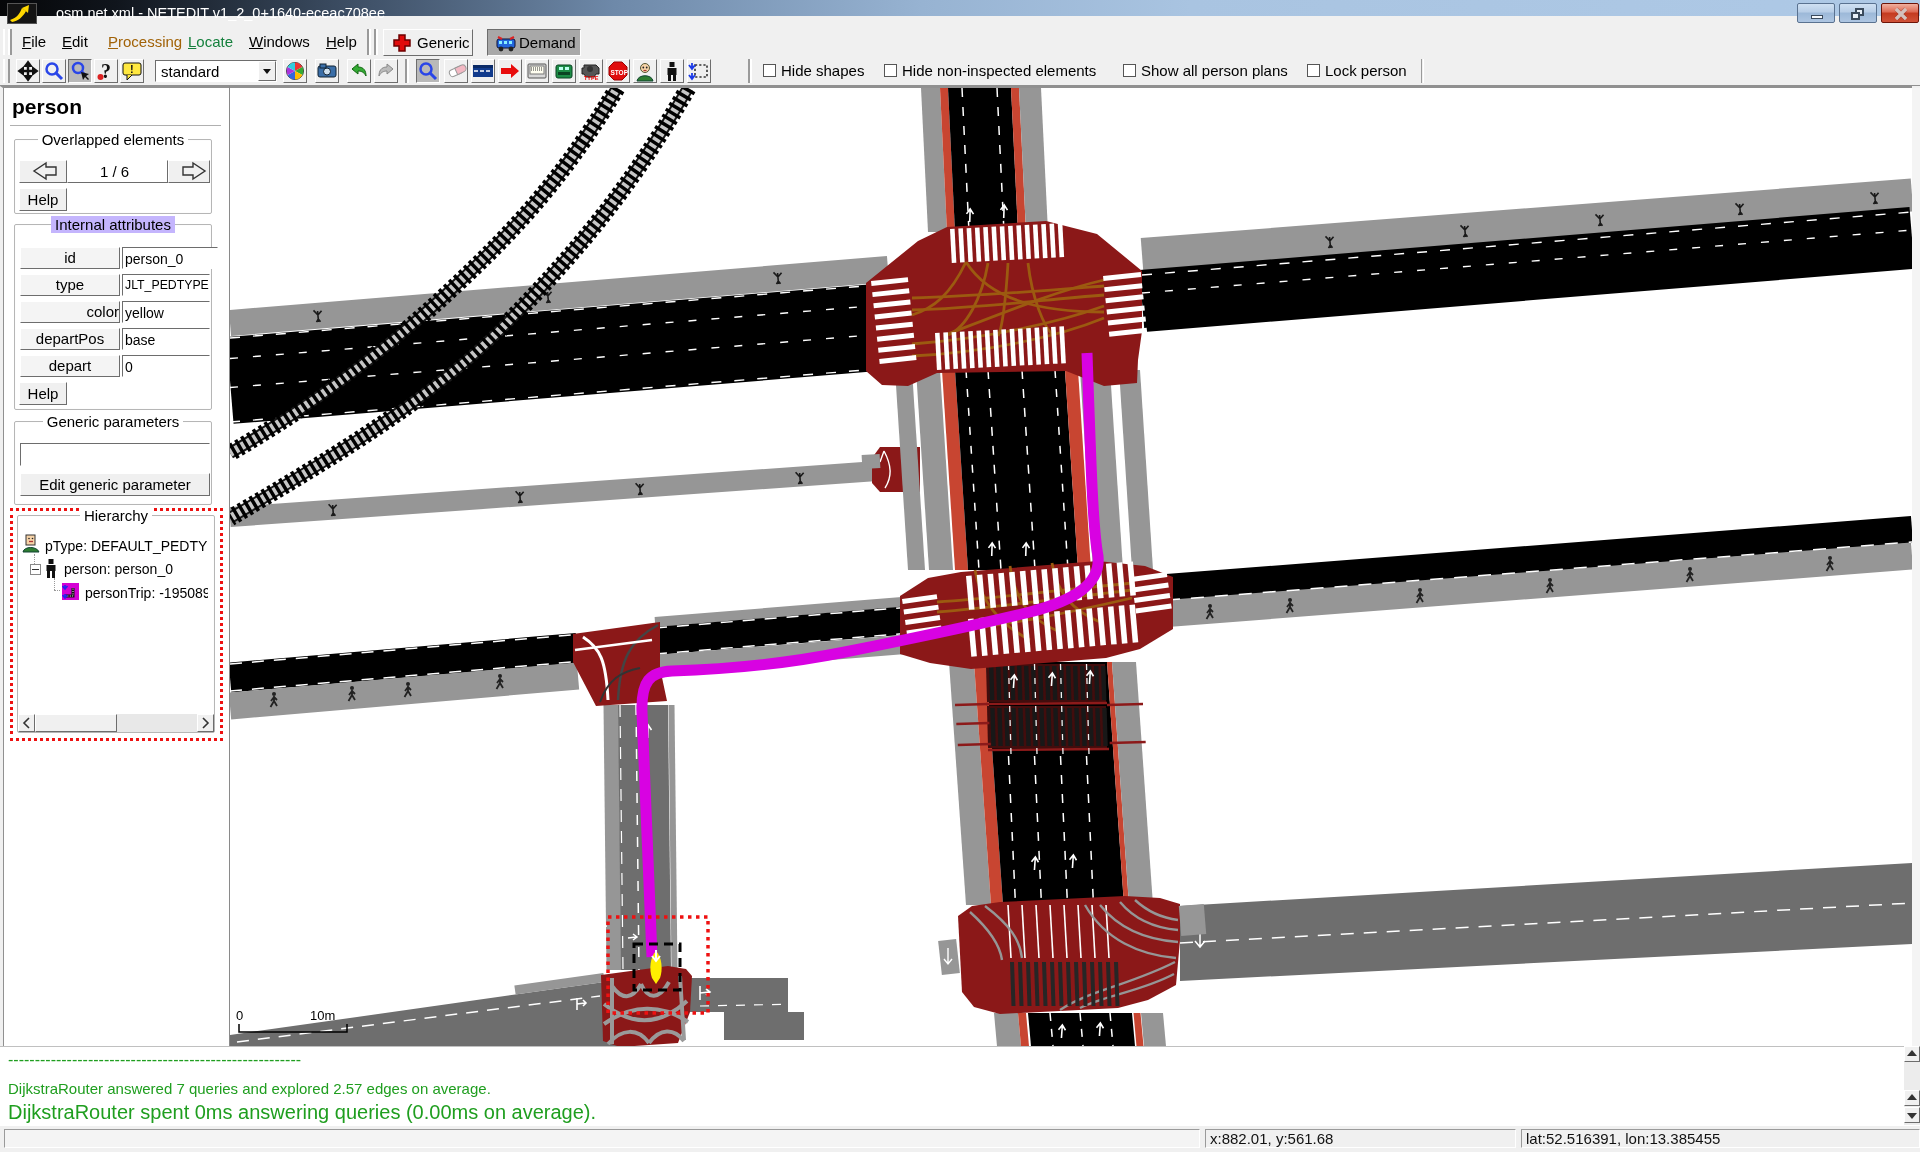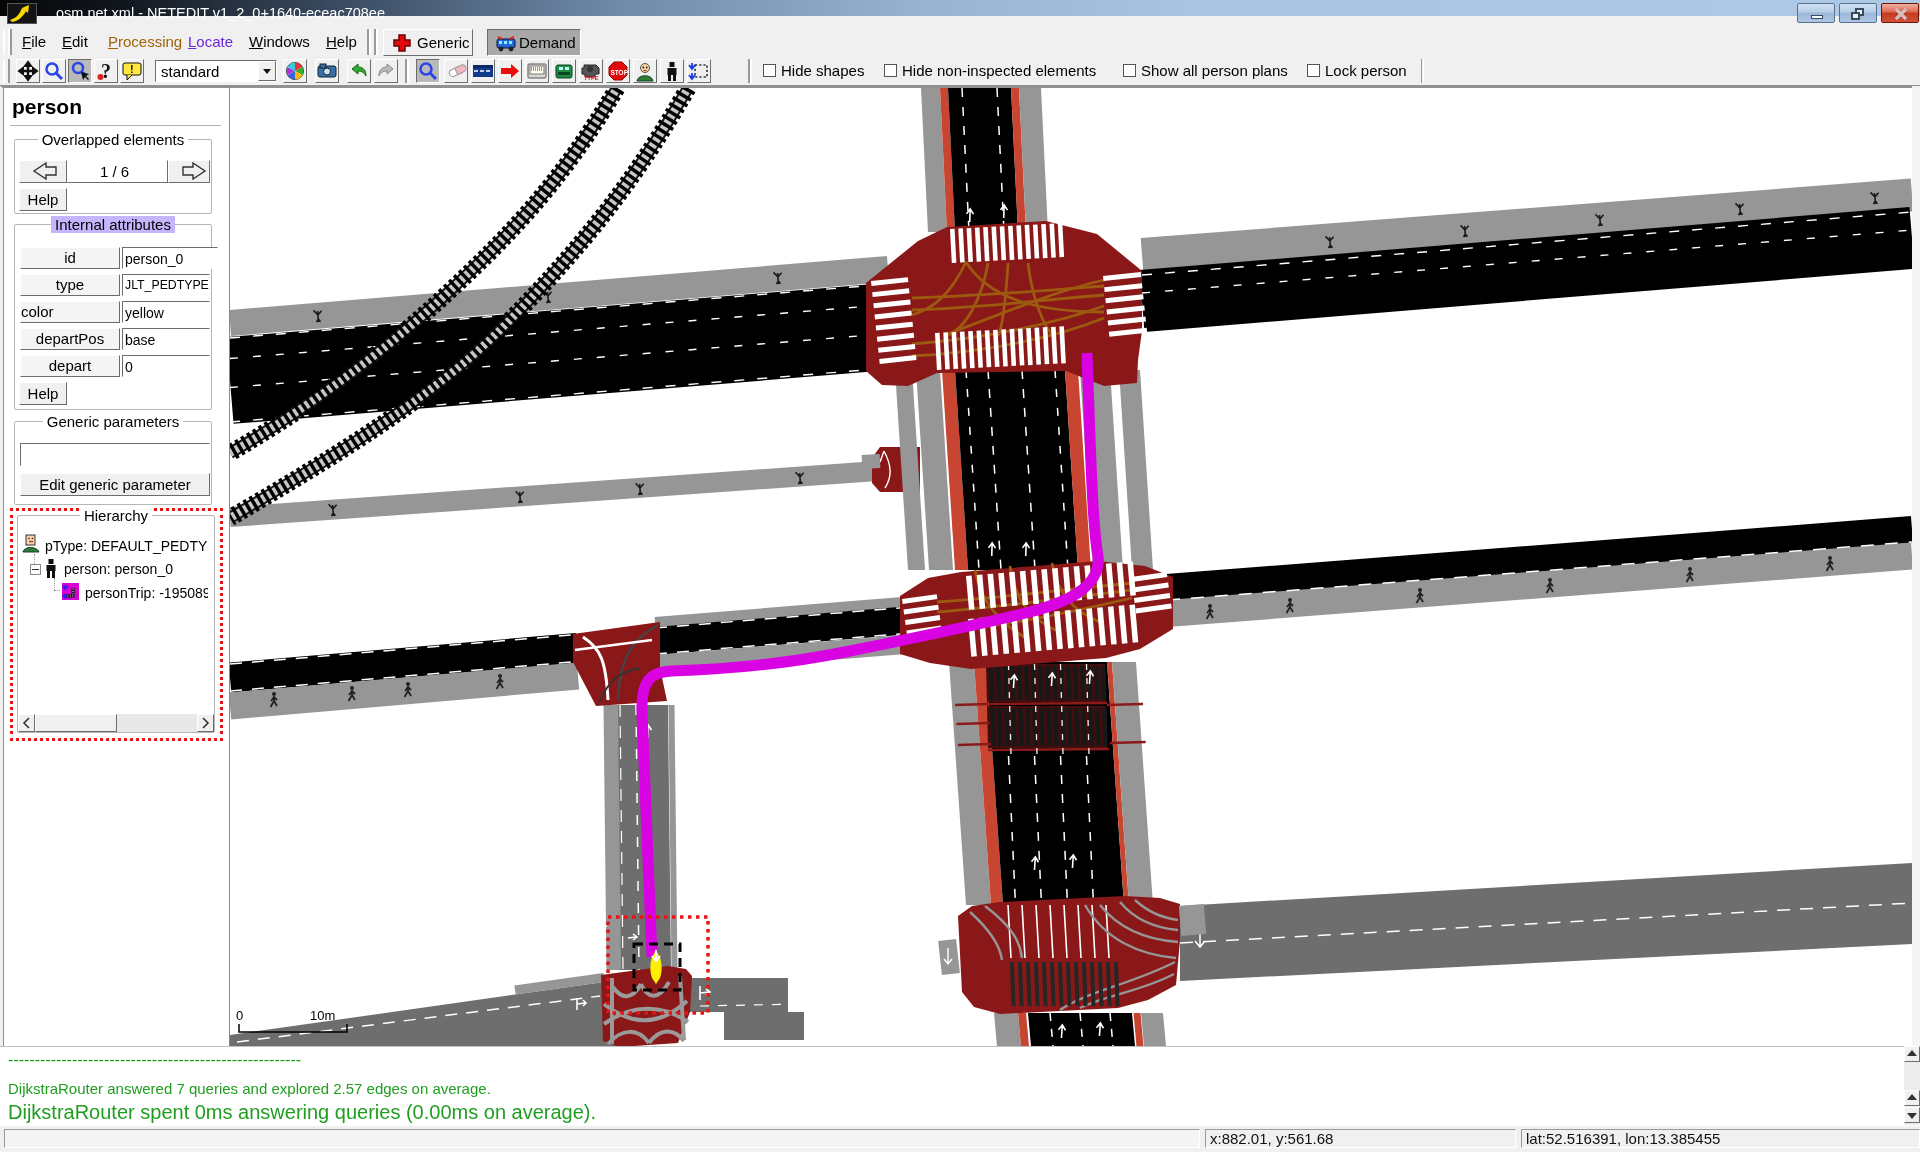--- a/index.html
+++ b/index.html
@@ -21,21 +21,21 @@
         <path d="M3,2 L13,12 M13,2 L3,12" stroke="#5a0e04" stroke-width="4.6" opacity="0.25"></path>
       </svg>
     </div>
   </div>
 <div class="abs" style="left:0;top:27px;width:1920px;height:30px;background:#f0f0f0"></div>
 <div class="abs" style="left:3px;top:29px;width:7px;height:26px;border-left:2px solid #fff;border-right:2px solid #9a9a9a"></div>
 <div class="abs" style="left:8px;top:29px;width:3px;height:26px;border-left:2px solid #fff;border-right:2px solid #9a9a9a"></div>
 <div class="abs fsz" style="left:22px;top:33px;color:#000"><u>F</u>ile</div>
 <div class="abs fsz" style="left:62px;top:33px;color:#000"><u>E</u>dit</div>
 <div class="abs fsz" style="left:108px;top:33px;color:#a16207"><u>P</u>rocessing</div>
-<div class="abs fsz" style="left:188px;top:33px;color:#6d28d9"><u>L</u>ocate</div>
+<div class="abs fsz" style="left:188px;top:33px;color:#15803d"><u>L</u>ocate</div>
 <div class="abs fsz" style="left:249px;top:33px;color:#000"><u>W</u>indows</div>
 <div class="abs fsz" style="left:326px;top:33px;color:#000"><u>H</u>elp</div>
 <div class="abs" style="left:367px;top:29px;width:4px;height:26px;border-left:2px solid #9a9a9a;border-right:2px solid #fff"></div>
 <div class="abs" style="left:374px;top:29px;width:4px;height:26px;border-left:2px solid #9a9a9a;border-right:2px solid #fff"></div>
 <div class="abs raised" style="left:383px;top:29px;width:90px;height:27px">
     <span class="abs" style="left:9px;top:4px"><svg width="18" height="18" viewBox="0 0 18 18">
         <path d="M6,1 h6 v5 h5 v6 h-5 v5 H6 v-5 H1 V6 h5 Z" fill="#e10b0b" stroke="#6d0000" stroke-width="1.5"></path>
       </svg></span>
     <span class="abs fsz" style="left:33px;top:4px">Generic</span>
   </div>
@@ -189,21 +189,21 @@
       <path d="M14,6 h10 V2 l12,8 -12,8 v-4 H14 Z" fill="#f0f0f0" stroke="#333" stroke-width="1.4"></path>
     </svg></div>
 <div class="abs raised fsz" style="left:19px;top:188px;width:48px;height:23px;text-align:center;padding-top:2px">Help</div>
 <div class="abs gbox" style="left:14px;top:224px;width:198px;height:186px">
     <div class="glabel"><span style="background:#c4b5fd">Internal attributes</span></div>
   </div>
 <div class="abs raised fsz" style="left:20px;top:247px;width:100px;height:22px;background:#f4f4f4;text-align:center;padding-top:1px">id</div>
 <div class="abs sunken" style="left:122px;top:247px;width:96px;height:22px;padding:3px 0 0 2px;overflow:hidden;white-space:nowrap;font-size:14px">person_0</div>
 <div class="abs raised fsz" style="left:20px;top:274px;width:100px;height:22px;background:#f4f4f4;text-align:center;padding-top:1px">type</div>
 <div class="abs sunken" style="left:122px;top:274px;width:88px;height:22px;padding:3px 0 0 2px;overflow:hidden;white-space:nowrap;font-size:12.3px">JLT_PEDTYPE</div>
-<div class="abs raised fsz" style="left:20px;top:301px;width:100px;height:22px;background:#f4f4f4;text-align:left;padding-top:1px">color</div>
+<div class="abs raised fsz" style="left:20px;top:301px;width:100px;height:22px;background:#f4f4f4;text-align:right;padding-top:1px">color</div>
 <div class="abs sunken" style="left:122px;top:301px;width:88px;height:22px;padding:3px 0 0 2px;overflow:hidden;white-space:nowrap;font-size:14px">yellow</div>
 <div class="abs raised fsz" style="left:20px;top:328px;width:100px;height:22px;background:#f4f4f4;text-align:center;padding-top:1px">departPos</div>
 <div class="abs sunken" style="left:122px;top:328px;width:88px;height:22px;padding:3px 0 0 2px;overflow:hidden;white-space:nowrap;font-size:14px">base</div>
 <div class="abs raised fsz" style="left:20px;top:355px;width:100px;height:22px;background:#f4f4f4;text-align:center;padding-top:1px">depart</div>
 <div class="abs sunken" style="left:122px;top:355px;width:88px;height:22px;padding:3px 0 0 2px;overflow:hidden;white-space:nowrap;font-size:14px">0</div>
 <div class="abs raised fsz" style="left:19px;top:382px;width:48px;height:23px;text-align:center;padding-top:2px">Help</div>
 <div class="abs gbox" style="left:14px;top:421px;width:198px;height:84px">
     <div class="glabel"><span style="background:#fff">Generic parameters</span></div>
   </div>
 <div class="abs sunken" style="left:20px;top:443px;width:190px;height:23px"></div>

